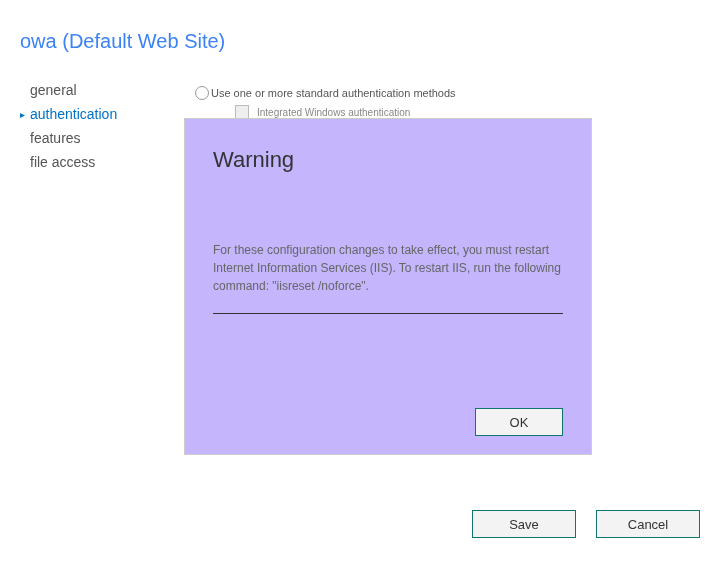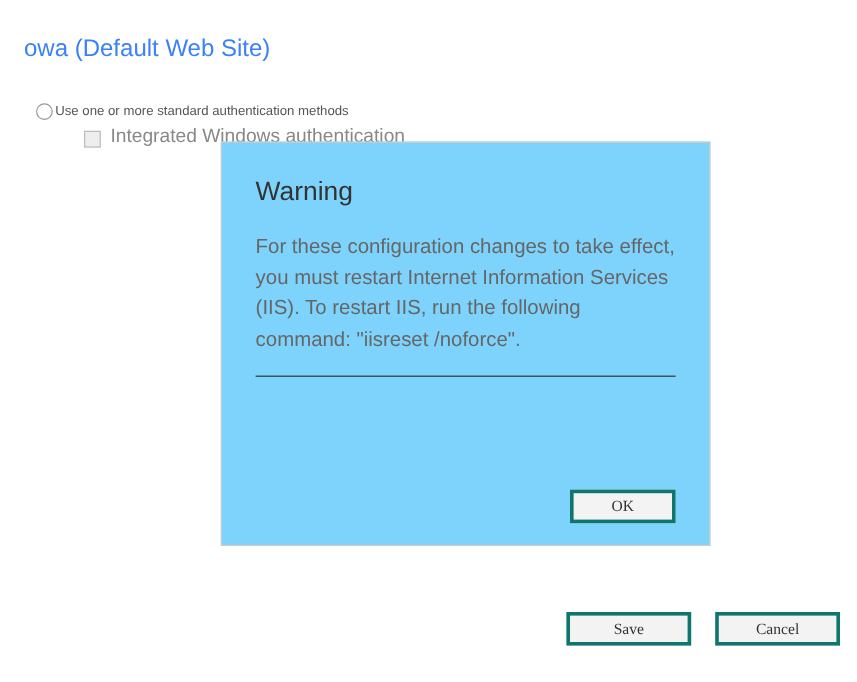--- a/index.html
+++ b/index.html
@@ -75,90 +75,108 @@
       width: 14px;
       height: 14px;
       border: 1px solid #bbbbbb;
       background: #eeeeee;
       display: inline-block;
     }
     .auth-sub {
       margin-left: 70px;
       margin-top: 5px;
       display: flex;
-      align-items: flex-end;
+      align-items: center;
       gap: 8px;
-      font-size: 16px;
+      font-size: 10px;
       color: #888888;
     }
     .dialog {
       position: absolute;
       left: 184px;
       top: 118px;
       width: 408px;
       height: 337px;
-      background: #7dd3fc;
+      background: #c4b5fd;
       border: 1px solid #cccccc;
       padding: 28px 28px 18px 28px;
       display: flex;
       flex-direction: column;
     }
     .dialog-title {
       font-size: 22px;
       font-weight: 300;
       color: #333333;
       margin-bottom: 20px;
     }
     .dialog-body {
-      font-size: 17px;
+      font-size: 12px;
       color: #666666;
       line-height: 1.5;
+      margin-top: 48px;
     }
     .dialog-divider {
       border: none;
       border-top: 1px solid #333333;
       margin: 18px 0 12px 0;
     }
     .dialog-footer {
       margin-top: auto;
       display: flex;
       justify-content: flex-end;
     }
     .btn {
       min-width: 88px;
       height: 28px;
-      border: 3px solid #0f766e;
+      border: 1px solid #0f766e;
       background: #f3f3f3;
       font-size: 13px;
       color: #333333;
       cursor: pointer;
       text-align: center;
       display: inline-flex;
       align-items: center;
       justify-content: center;
-      font-family: Liberation Serif, serif;
     }
     .bottom-actions {
       position: absolute;
       right: 14px;
       bottom: 30px;
       display: flex;
       gap: 20px;
     }
     .bottom-actions .btn {
       min-width: 104px;
       height: 28px;
     }
   </style>
 </head>
 <body>
 
 <h1 class="page-title">owa (Default Web Site)</h1>
 
 <div class="content">
+  <nav class="sidebar">
+    <div class="sidebar-item">
+      <span class="caret"></span>
+      <span class="label">general</span>
+    </div>
+    <div class="sidebar-item active">
+      <span class="caret">▸</span>
+      <span class="label">authentication</span>
+    </div>
+    <div class="sidebar-item">
+      <span class="caret"></span>
+      <span class="label">features</span>
+    </div>
+    <div class="sidebar-item">
+      <span class="caret"></span>
+      <span class="label">file access</span>
+    </div>
+  </nav>
 
   <div class="main">
     <div class="auth-row">
       <span class="radio"></span>
       <span>Use one or more standard authentication methods</span>
     </div>
     <div class="auth-sub">
       <span class="checkbox"></span>
       <span>Integrated Windows authentication</span>
     </div>

